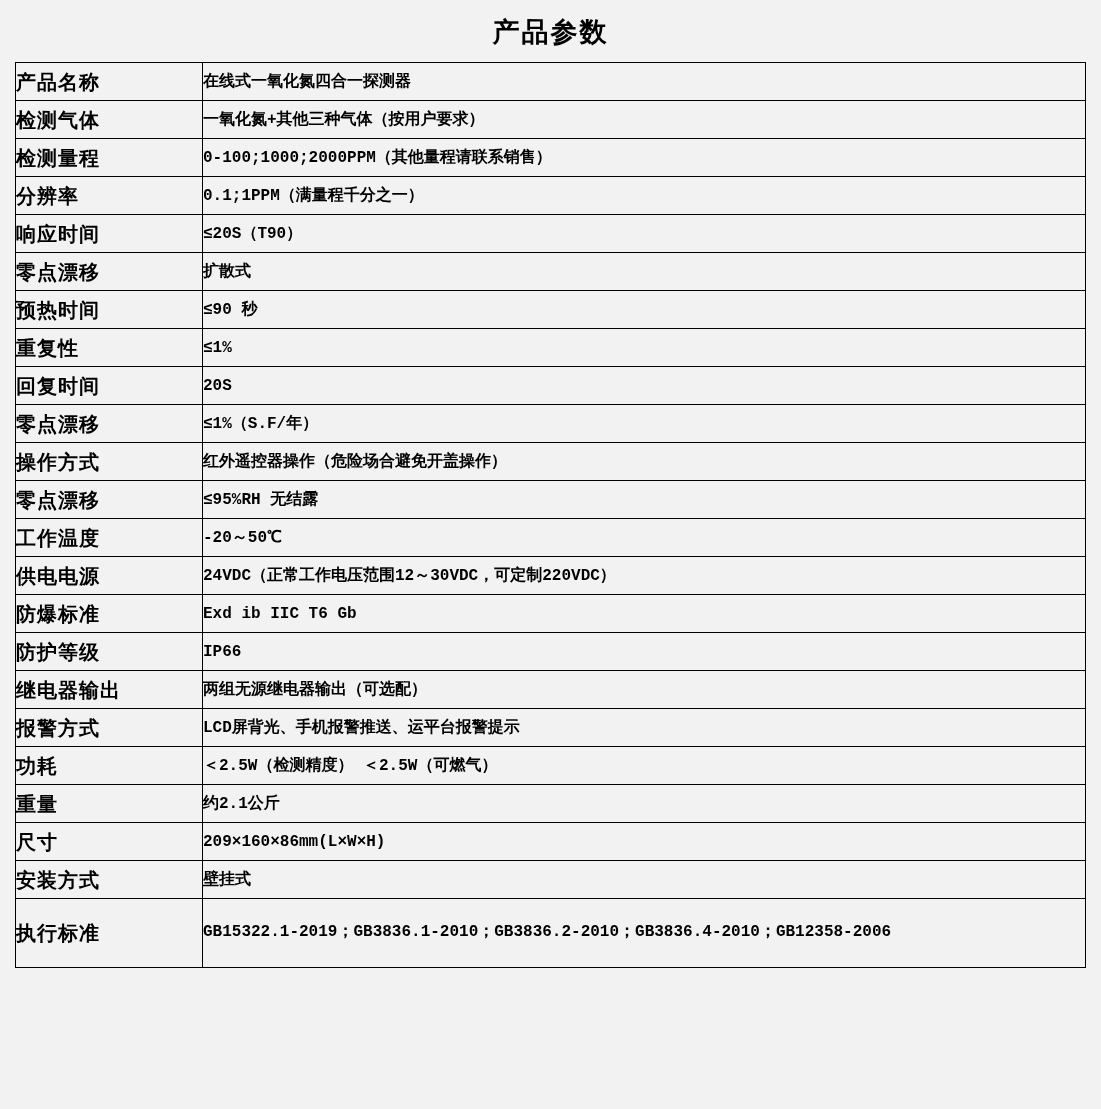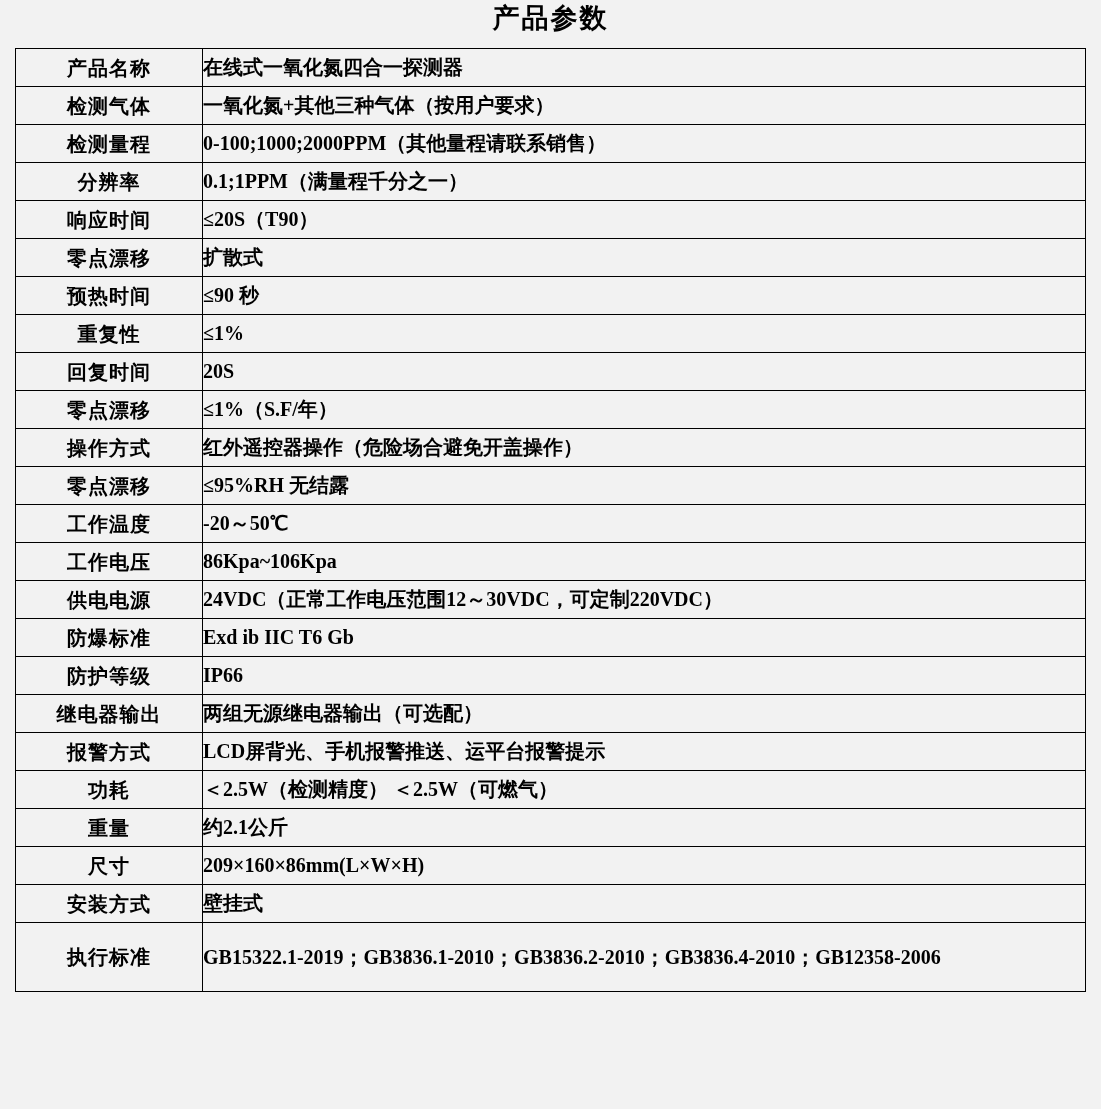--- a/index.html
+++ b/index.html
@@ -19,52 +19,53 @@
     height: 1109px;
     box-sizing: border-box;
     background: #f2f2f2;
     position: relative;
   }
   .title {
     text-align: center;
     font-size: 27px;
     font-weight: bold;
     letter-spacing: 2px;
+    padding-top: 14px;
     padding-bottom: 12px;
     font-family: "Liberation Serif", "DejaVu Serif", serif;
   }
   table.spec {
     border-collapse: collapse;
     width: 1071px;
     margin: 0 auto;
     table-layout: fixed;
     background: #f2f2f2;
   }
   table.spec td {
     border: 1px solid #000;
     padding: 0;
     vertical-align: middle;
   }
   td.label {
     width: 186px;
-    text-align: center;
+    text-align: left;
     font-weight: bold;
     font-size: 20px;
     letter-spacing: 1px;
     height: 37px;
     line-height: 1.2;
     font-family: "Liberation Serif", "DejaVu Serif", serif;
   }
   td.value {
     padding-left: 10px;
-    font-size: 20px;
+    font-size: 16px;
     font-weight: bold;
     height: 37px;
     line-height: 1.25;
-    font-family: Liberation Serif, serif;
+    font-family: Liberation Mono, monospace;
   }
   tr.tall td {
     height: 64px;
   }
   td.value.multiline {
     line-height: 1.45;
     padding-top: 2px;
     padding-bottom: 2px;
   }
 </style>
@@ -138,24 +139,20 @@
       <tr>
         <td class="label">零点漂移</td>
         <td class="value">≤95%RH 无结露</td>
       </tr>
 
       <tr>
         <td class="label">工作温度</td>
         <td class="value"> -20～50℃</td>
       </tr>
 
-      <tr>
-        <td class="label">工作电压</td>
-        <td class="value">86Kpa~106Kpa</td>
-      </tr>
 
       <tr>
         <td class="label">供电电源</td>
         <td class="value">24VDC（正常工作电压范围12～30VDC，可定制220VDC）</td>
       </tr>
 
 
       <tr>
         <td class="label">防爆标准</td>
         <td class="value">Exd ib IIC T6 Gb</td>

